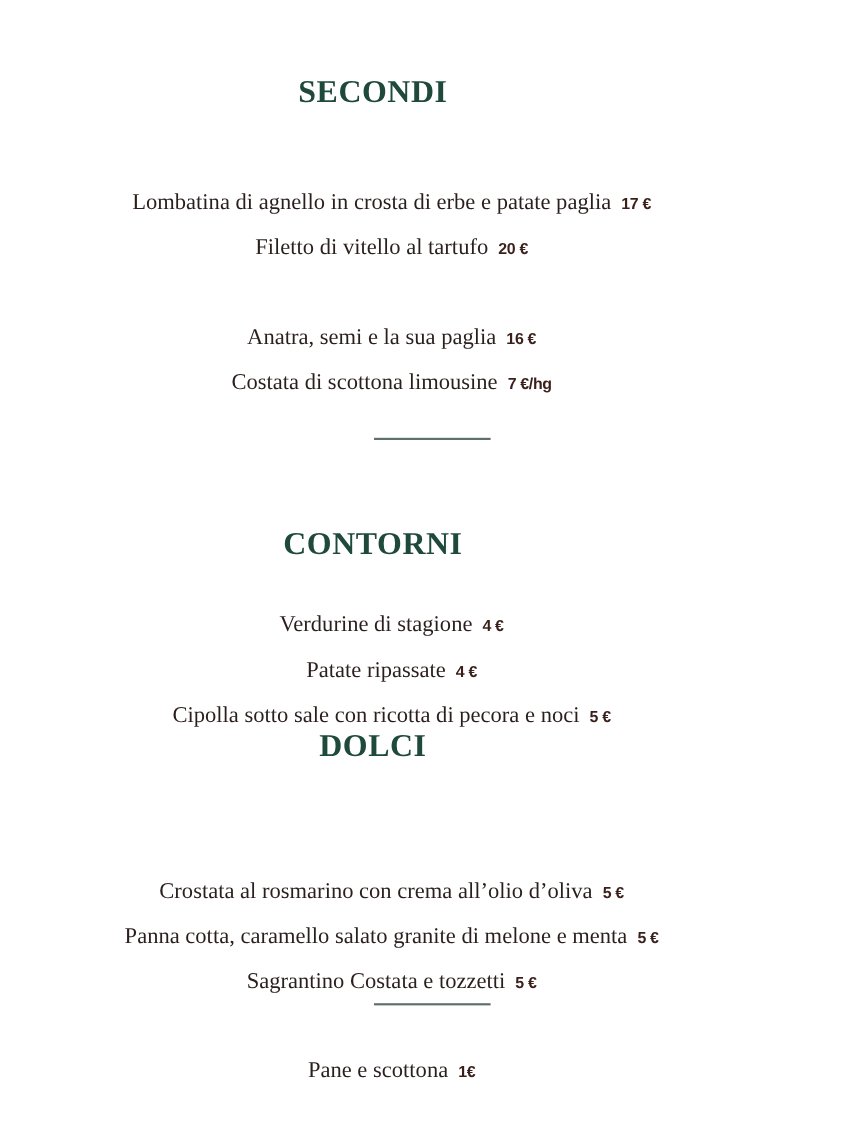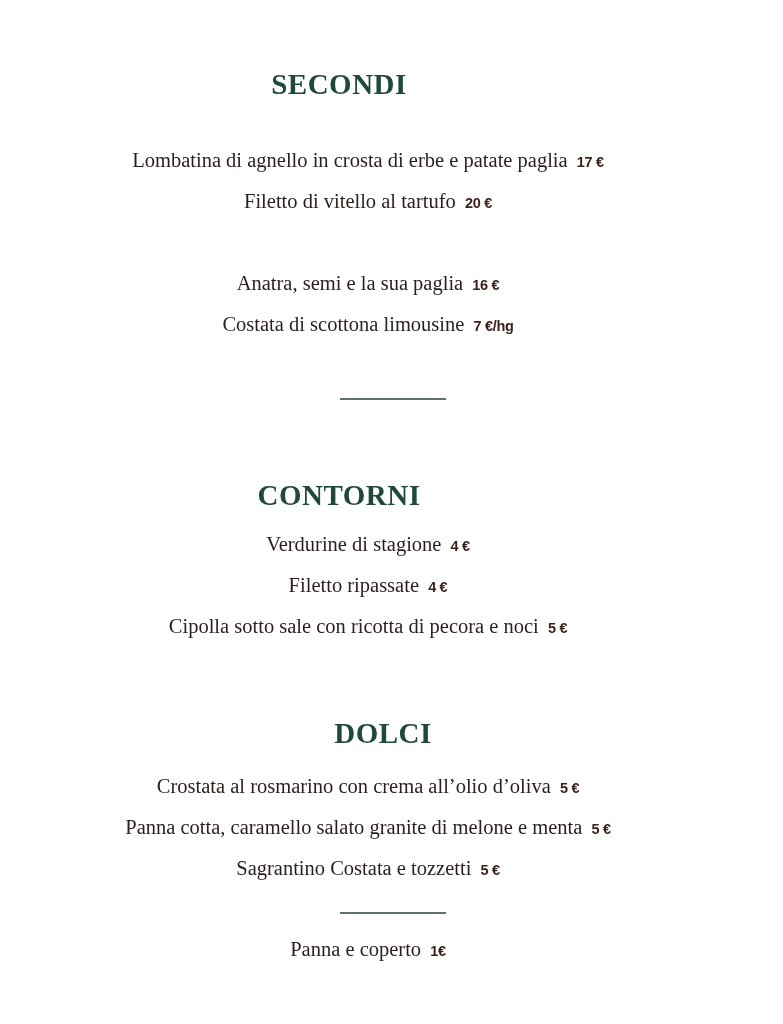--- a/index.html
+++ b/index.html
@@ -27,28 +27,29 @@
       text-align: center;
       font-family: "Liberation Serif", "DejaVu Serif", serif;
       font-weight: bold;
       font-size: 29px;
       color: #1f4a3b;
       letter-spacing: 0.5px;
       line-height: 34px;
     }
     .item {
       position: absolute;
-      left: 12px;
+      left: 0;
       width: 712px;
       text-align: center;
       font-family: "Liberation Serif", "DejaVu Serif", serif;
       font-size: 20.5px;
       color: #2a1f1c;
       line-height: 26px;
       white-space: nowrap;
+      margin-top: 24px;
     }
     .price {
       font-family: "Liberation Sans", "DejaVu Sans", sans-serif;
       font-weight: bold;
       font-size: 14.5px;
       color: #3a1f1a;
       letter-spacing: -0.3px;
       margin-left: 4px;
     }
     .divider {
@@ -85,43 +86,43 @@
 
   <div class="divider" style="top:398px;"></div>
 
   <div class="heading" style="top:450px;margin-top:28px;">CONTORNI</div>
 
   <div class="item" style="top:531px;">
     <span>Verdurine di stagione</span>
     <span class="price">4 €</span>
   </div>
   <div class="item" style="top:572px;">
-    <span>Filetto ripassate</span>
+    <span>Patate ripassate</span>
     <span class="price">4 €</span>
   </div>
   <div class="item" style="top:613px;">
     <span>Cipolla sotto sale con ricotta di pecora e noci</span>
     <span class="price">5 €</span>
   </div>
 
-  <div class="heading" style="top:716px;padding-left:44px;">DOLCI</div>
+  <div class="heading" style="top:661px;">DOLCI</div>
 
   <div class="item" style="top:773px;">
     <span>Crostata al rosmarino con crema all’olio d’oliva</span>
     <span class="price">5 €</span>
   </div>
   <div class="item" style="top:814px;">
     <span>Panna cotta, caramello salato granite di melone e menta</span>
     <span class="price">5 €</span>
   </div>
   <div class="item" style="top:855px;">
     <span>Sagrantino Costata e tozzetti</span>
     <span class="price">5 €</span>
   </div>
 
   <div class="divider" style="top:912px;"></div>
 
   <div class="item" style="top:936px;">
-    <span>Panna e coperto</span>
+    <span>Pane e scottona</span>
     <span class="price">1€</span>
   </div>
 
 </div>
 
 </body></html>

